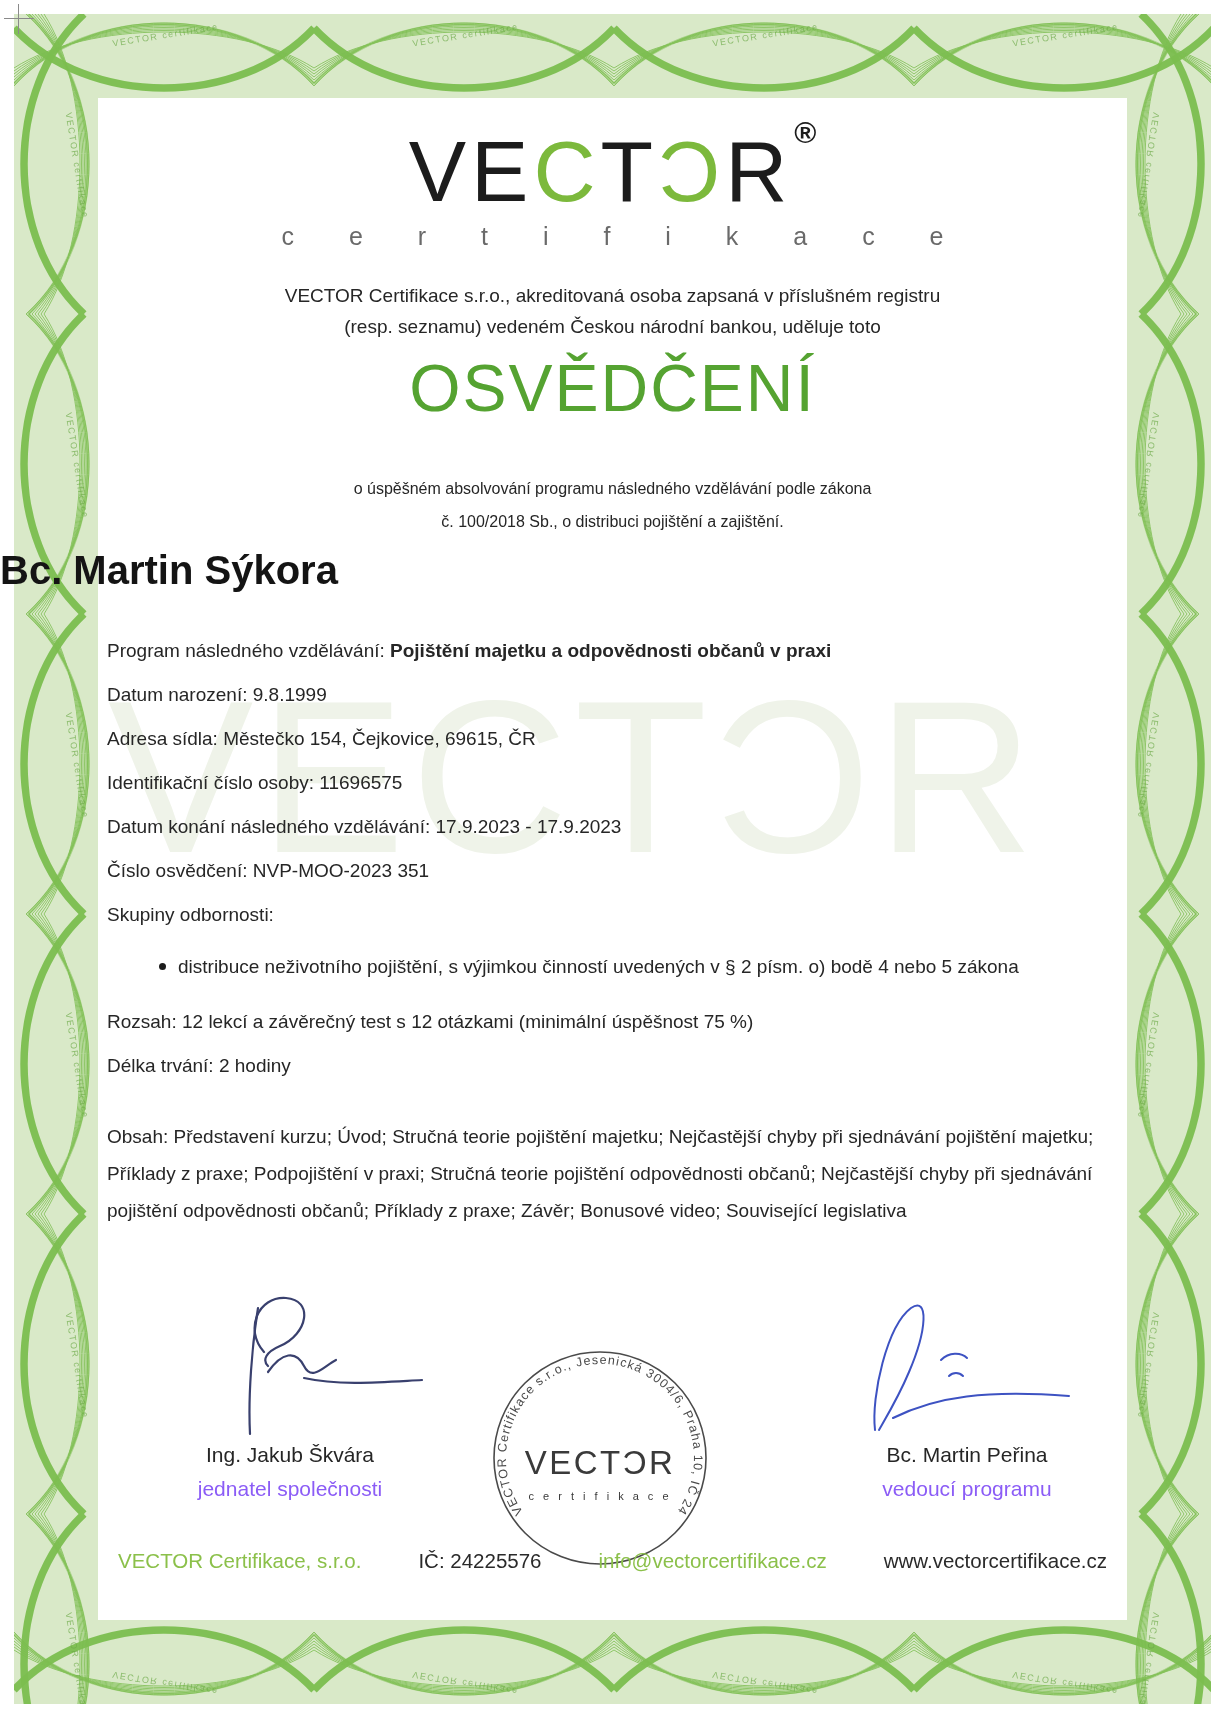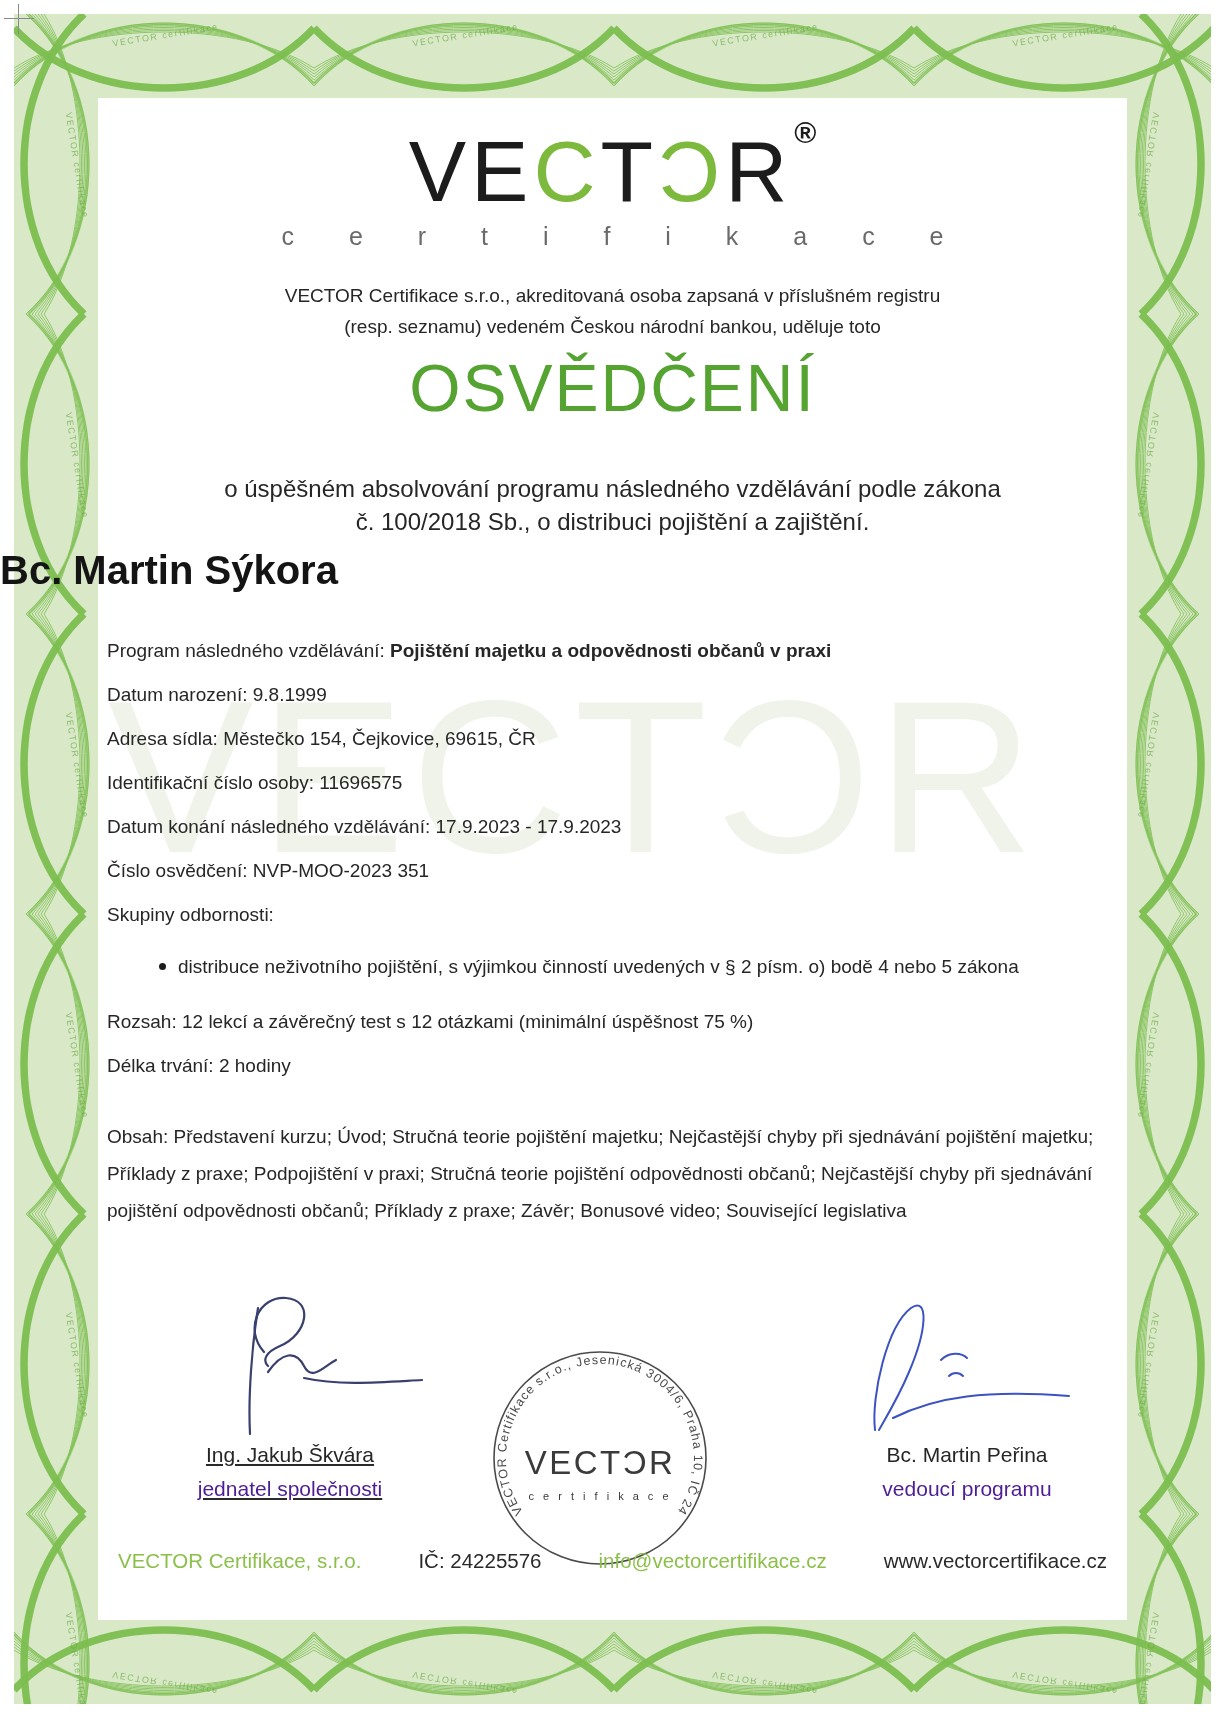--- a/index.html
+++ b/index.html
@@ -32,38 +32,38 @@
   .logo .word { font-size:86px; font-weight:500; letter-spacing:5px; color:#1c1c1c; }
   .logo .green { color:#7cb93c; }
   .logo .reg { font-size:30px; font-weight:600; color:#1c1c1c; vertical-align:58px; margin-left:2px; }
   .logo-sub { position:absolute; left:0; right:0; top:222px; text-align:center; font-size:25px;
               color:#6a6a6a; letter-spacing:24px; padding-left:24px; }
 
   
   .intro { position:absolute; left:0; right:0; top:280px; text-align:center; font-size:19px; line-height:31px; color:#262626; }
   .big-title { position:absolute; left:0; right:0; top:350px; text-align:center; font-size:66px; font-weight:400;
                color:#55a331; letter-spacing:2px; }
-  .sub-title { position:absolute; left:0; right:0; top:472px; text-align:center; font-size:24px; line-height:33px; color:#262626; }
+  .sub-title { position:absolute; left:0; right:0; top:472px; text-align:center; font-size:16px; line-height:33px; color:#262626; }
   .recipient { position:absolute; left:0; right:0; top:548px; font-size:40px; font-weight:700; color:#141414; }
 
   
   .details { position:absolute; left:107px; right:105px; top:638px; font-size:19px; color:#262626; }
   .details .row { margin-bottom:19px; line-height:25px; }
   .details .bold { font-weight:700; }
   .bullet-row { display:flex; margin:27px 0 30px 0; padding-left:52px; line-height:25px; }
   .bullet-dot { width:7px; height:7px; border-radius:50%; background:#1c1c1c; margin:9px 12px 0 0; flex:0 0 7px; }
   .obsah { margin-top:40px; line-height:37px; }
 
   
   .sig-col { position:absolute; width:340px; text-align:center; }
-  .sig-left { left:120px; top:1268px;text-decoration:underline; }
+  .sig-left { left:120px; top:1268px; }
   .sig-right { right:88px; top:1268px; }
   .sig-svg { display:block; margin:0 auto; }
   .sig-name { font-size:21px; line-height:34px; color:#262626; margin-top:2px; }
-  .sig-role { font-size:21px; line-height:34px; color:#4c1d95; }
+  .sig-role { font-size:21px; line-height:34px; color:#8b5cf6; }
 
   .seal { position:absolute; left:492px; top:1350px; width:216px; height:216px; }
 
   
   .footer { position:absolute; left:118px; right:118px; top:1549px; display:flex; justify-content:space-between;
             align-items:baseline; font-size:20.5px; }
   .footer .green { color:#8bc04a; }
   .footer a { text-decoration:none; }
   .footer .dark { color:#2a2a2a; }
 </style>

